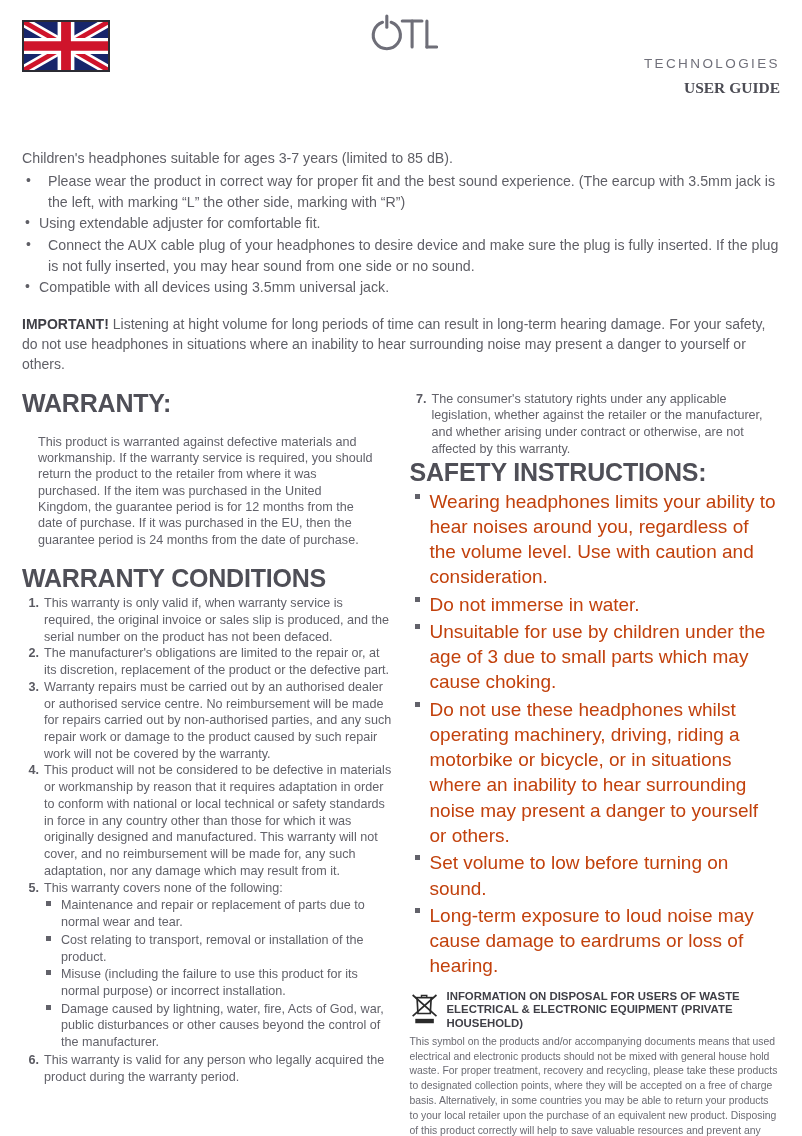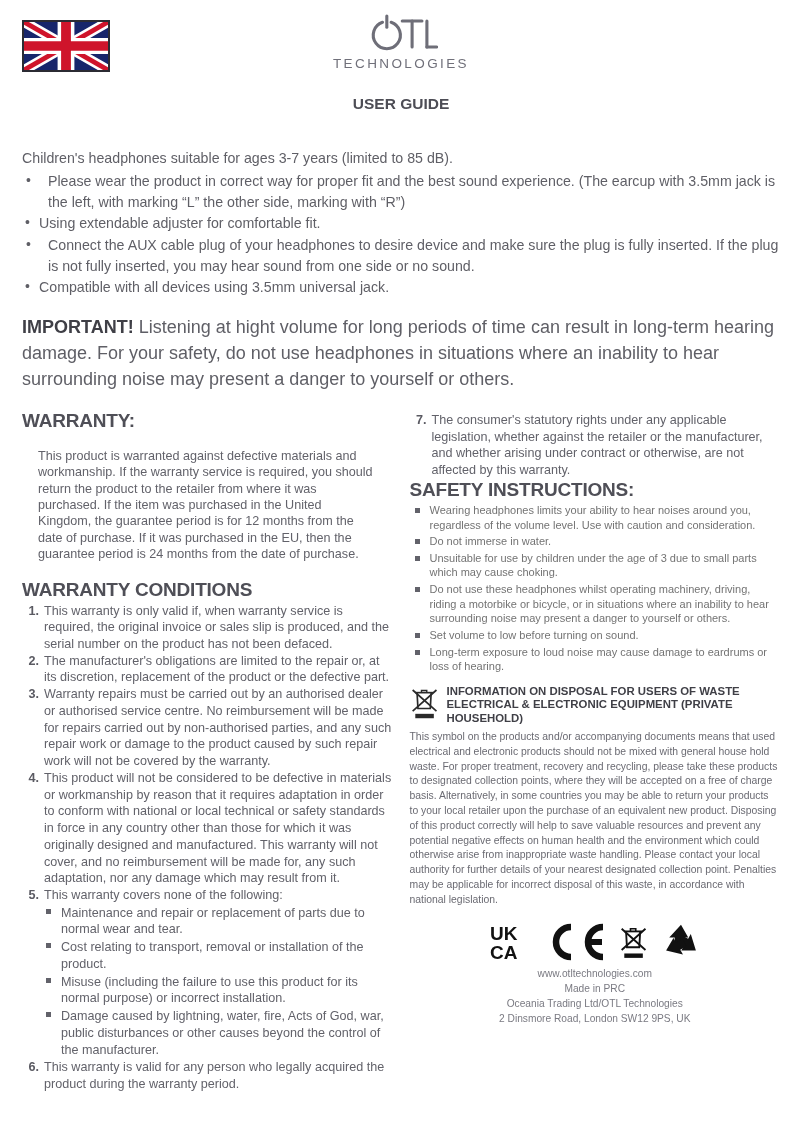--- a/index.html
+++ b/index.html
@@ -35,21 +35,21 @@
     width: 88px;
     height: 52px;
     border: 2px solid #2b2b33;
     box-sizing: border-box;
     overflow: hidden;
     background: #17256b;
   }
   .flag svg { display:block; width:100%; height:100%; }
 
   .brand-wrap {
-    text-align: center;
+    text-align: right;
     padding-top: 14px;
   }
   .logo-mark {
     display: block;
     margin: 0 auto;
     width: 74px;
     height: 40px;
   }
   .brand-sub {
     font-size: 13.5px;
@@ -62,21 +62,22 @@
     font-size: 25px;
     font-weight: bold;
     color: #4d4d55;
     letter-spacing: -0.2px;
     margin-top: 9px;
   }
   .guide-title {
     font-size: 15.5px;
     font-weight: bold;
     color: #4d4d55;
-    margin-top: 24px;
+    margin-top: 8px;
+    font-family: Liberation Serif, serif;
   }
 
   
   .intro {
     font-size: 14.2px;
     line-height: 1.42;
     color: #5f5f66;
   }
   .intro .lead { margin: 0 0 3px 0; }
   ul.intro-list {
@@ -94,21 +95,21 @@
     position: absolute;
     left: 4px;
     top: -1px;
     font-size: 14px;
     color: #5f5f66;
   }
   ul.intro-list > li.tight { padding-left: 17px; }
   ul.intro-list > li.tight .dot { left: 3px; }
 
   .important {
-    font-size: 18px;
+    font-size: 14px;
     line-height: 1.45;
     color: #5f5f66;
     margin-top: 16px;
   }
   .important b { color: #3f3f46; font-weight: bold; }
 
   .section-title {
     text-align: center;
     font-size: 20px;
     font-weight: bold;
@@ -119,21 +120,21 @@
 
   
   .columns {
     display: flex;
     margin-top: 7px;
     gap: 17px;
   }
   .col { width: 371px; }
 
   h2.blk {
-    font-size: 19px;
+    font-size: 25px;
     font-weight: bold;
     color: #4f4f57;
     margin: 0 0 1px 0;
     letter-spacing: -0.2px;
   }
   p.body {
     font-size: 12.6px;
     line-height: 1.30;
     margin: 16px;
     color: #62626a;
@@ -179,23 +180,23 @@
     left: 2px;
     top: 4px;
     width: 5px;
     height: 5px;
     background: #62626a;
   }
   ul.bullets {
     list-style: none;
     margin: 2px 0 0 0;
     padding: 0;
-    font-size: 11px;
+    font-size: 19px;
     line-height: 1.33;
-    color: #737373;
+    color: #c2410c;
   }
   ul.bullets > li {
     position: relative;
     padding-left: 20px;
     margin-bottom: 2px;
   }
   ul.bullets > li > .sq { left: 5px; top: 5px; }
 
   
   .weee {

